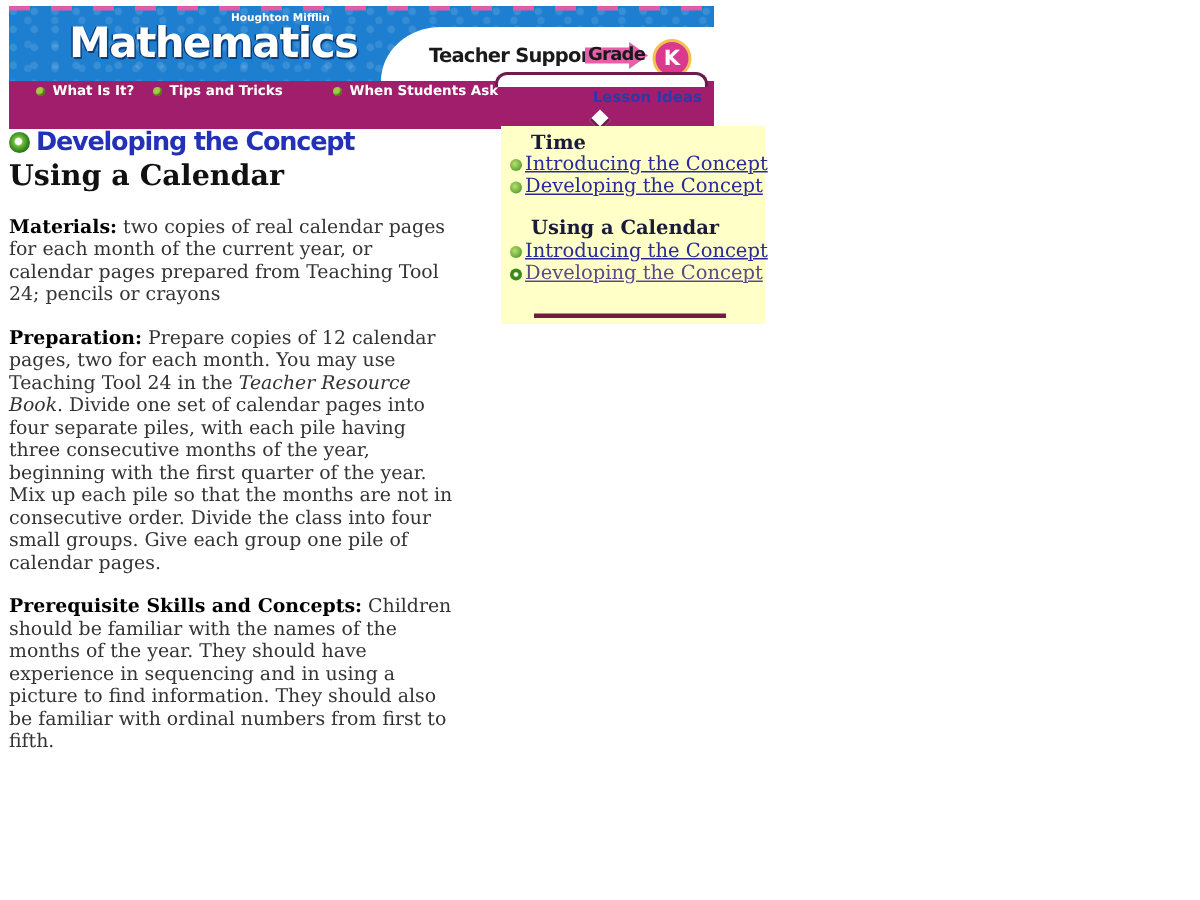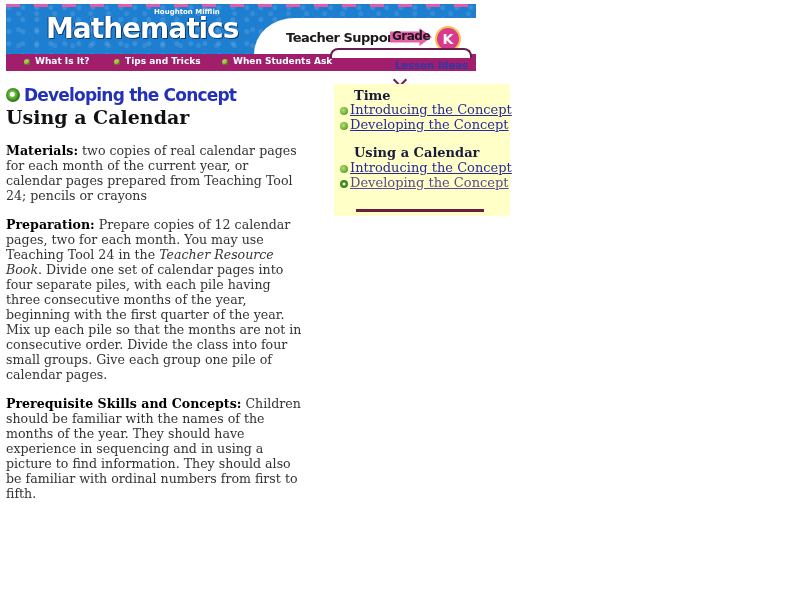--- a/index.html
+++ b/index.html
@@ -17,21 +17,21 @@
   .brand-small { position:absolute; left:100px; top:4px; font-family:"DejaVu Sans", sans-serif; font-size:7px; color:#fff; font-weight:bold;margin-left:48px; }
   .brand-title { position:absolute; left:40px; top:8px; font-family:"DejaVu Sans", sans-serif; font-size:28px; font-weight:bold; color:#fff;
     letter-spacing:-1px; text-shadow:1px 1px 0 #0b3e7a, -1px 0 0 #0b3e7a; }
   .ts-panel { position:absolute; left:248px; top:14px; width:222px; height:38px; background:#fff; border-top-left-radius:40px 36px; }
   .ts-label { position:absolute; left:280px; top:26px; font-family:"DejaVu Sans", sans-serif; font-size:13px; font-weight:bold; color:#1a1a1a; letter-spacing:-0.5px; }
   .grade-arrow { position:absolute; left:384px; top:24px; width:42px; height:18px; background:#e85fa9; clip-path:polygon(0 20%,70% 20%,70% 0,100% 50%,70% 100%,70% 80%,0 80%); }
   .grade-label { position:absolute; left:386px; top:25px; font-family:"DejaVu Sans", sans-serif; font-size:12px; font-weight:bold; color:#1a1a1a; letter-spacing:-0.5px; }
   .grade-badge { position:absolute; left:429px; top:22px; width:22px; height:22px; border-radius:50%; background:#d93a8e; border:2px solid #f4c24c; color:#fff;
     font-family:"DejaVu Sans", sans-serif; font-weight:bold; font-size:14px; text-align:center; line-height:22px; }
 
-  .navbar { position:absolute; left:0; top:50px; width:470px; height:17px; background:#a11e6d; }
+  .navbar { position:absolute; left:0; top:50px; width:470px; height:32px; background:#a11e6d; }
   .nav-item { position:absolute; top:2px; font-family:"DejaVu Sans", sans-serif; font-size:9px; font-weight:bold; color:#fff; cursor:pointer; white-space:nowrap; }
   .nav-dot { display:inline-block; width:6px; height:6px; border-radius:50%; background:#a8c84a; margin-right:5px; vertical-align:middle; box-shadow:inset -1px -1px 1px #4b6b12; }
   .lesson-tab-top { position:absolute; left:330px; top:48px; width:138px; height:8px; border-top:2px solid #6b1e4d; border-left:2px solid #6b1e4d; border-right:2px solid #6b1e4d; border-radius:8px 8px 0 0; background:#fff; }
   .lesson-text { position:absolute; left:330px; top:60px; width:138px; text-align:right; font-family:"DejaVu Sans", sans-serif; font-size:10px; font-weight:bold; color:#2b3aa8; }
   .tab-notch { position:absolute; left:395px; top:75px; width:8px; height:8px; background:#fff; border-right:2px solid #6b1e4d; border-bottom:2px solid #6b1e4d; transform:rotate(45deg); }
 
   
   .main { position:absolute; left:6px; top:85px; width:300px; }
   .section-head { display:flex; align-items:center; font-family:"DejaVu Sans", sans-serif; font-size:17px; font-weight:bold; color:#2331b8; letter-spacing:-0.8px; height:20px; }
   .green-bullet { display:inline-block; width:14px; height:14px; border-radius:50%; background:radial-gradient(circle at 45% 45%, #fff 0 2px, #6fbf3a 3px, #2d7a1a 7px); margin-right:4px; }
@@ -57,21 +57,21 @@
   <div class="brand-small">Houghton Mifflin</div>
   <div class="brand-title">Mathematics</div>
   <div class="ts-panel"></div>
   <div class="ts-label">Teacher Support</div>
   <div class="grade-arrow"></div>
   <div class="grade-label">Grade</div>
   <div class="grade-badge">K</div>
 
   <div class="navbar">
     <span class="nav-item" style="left:18px"><span class="nav-dot"></span><span>What Is It?</span></span>
-    <span class="nav-item" style="left:108px"><span class="nav-dot"></span><span>Tips and Tricks</span></span>
+    <span class="nav-item" style="left:96px"><span class="nav-dot"></span><span>Tips and Tricks</span></span>
     <span class="nav-item" style="left:216px"><span class="nav-dot"></span><span>When Students Ask</span></span>
   </div>
 </div>
 
 <div class="lesson-tab-top"></div>
 <div class="tab-notch"></div>
 <div class="lesson-text">Lesson Ideas</div>
 
 <div class="main">
   <div class="section-head">

